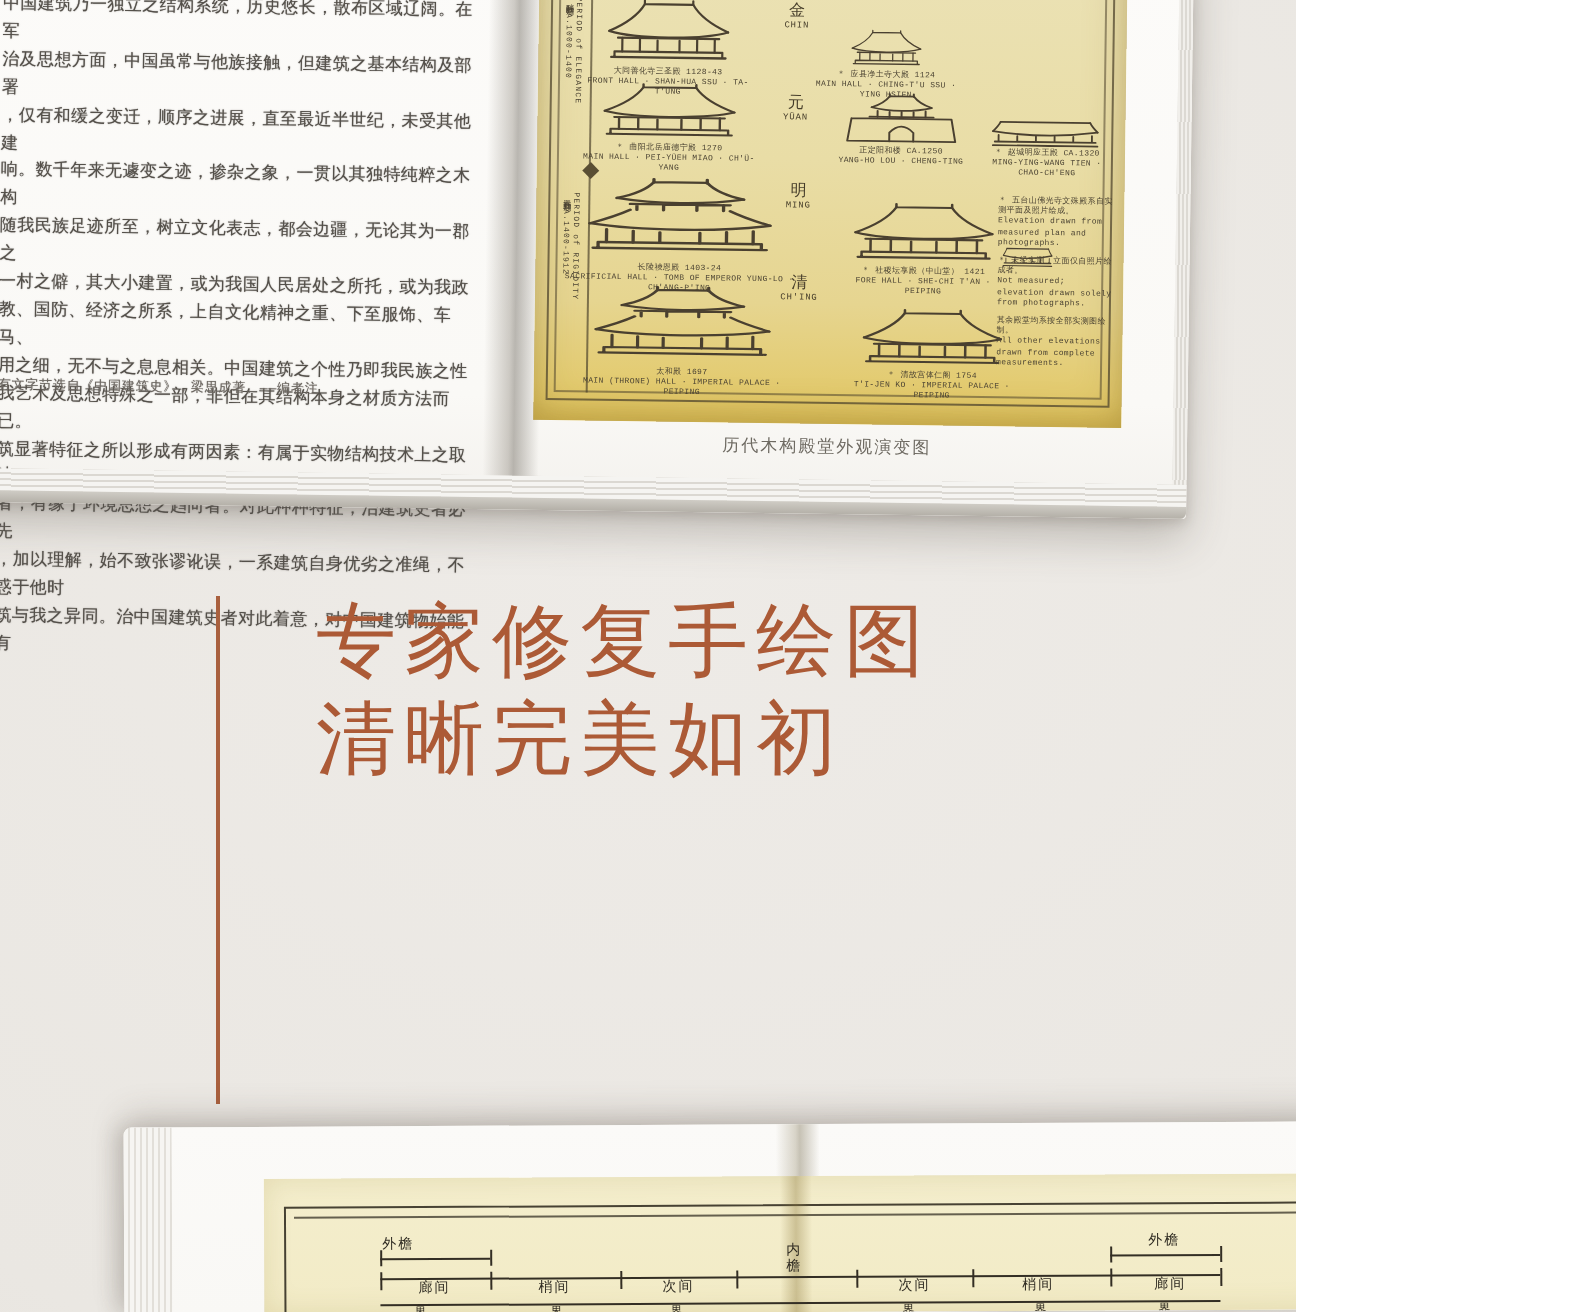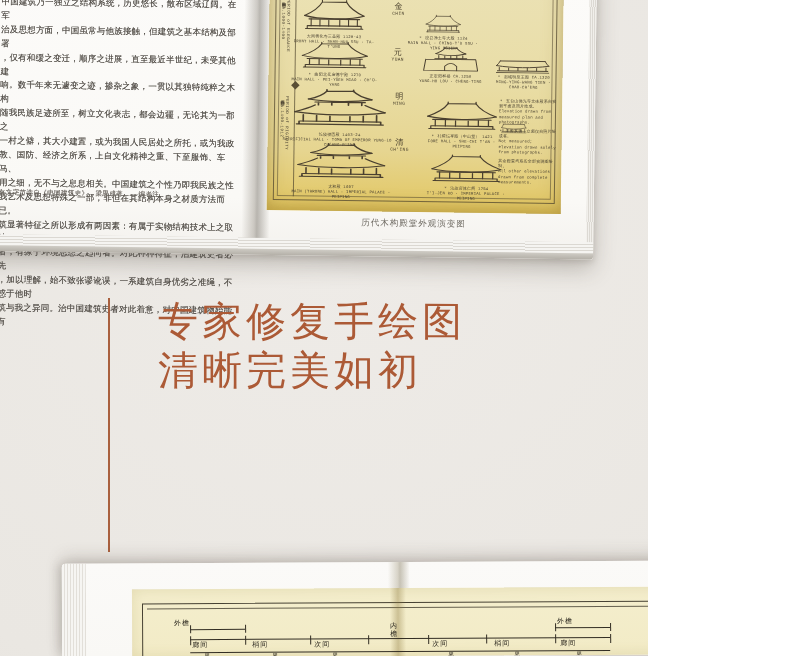--- a/index.html
+++ b/index.html
@@ -99,21 +99,21 @@
     position:absolute;left:70px;top:26px;width:531px;height:68px;
     background:linear-gradient(180deg,#f4eecd 0%,#f2ebc6 100%);
     box-shadow:inset 0 0 14px rgba(150,125,50,.18);
   }
   .bb-page-fold{position:absolute;left:258px;top:0;width:16px;height:68px;
     background:linear-gradient(90deg,rgba(140,120,60,0),rgba(140,120,60,.38) 50%,rgba(140,120,60,0));}
   .plan-frame{position:absolute;left:10px;right:5px;top:14px;bottom:-4px;border:1.4px solid rgba(40,35,25,.85);}
   .plan-frame-inner{position:absolute;left:15px;right:10px;top:19px;bottom:-4px;border-top:1px solid rgba(40,35,25,.7);}
   .dim-line{position:absolute;height:0;border-top:1px solid #332e24;}
   .dim-tick{position:absolute;width:1px;background:#332e24;}
-  .dim-label{position:absolute;font-size:7px;line-height:8px;color:#2f2b22;text-align:left;letter-spacing:1px;white-space:pre-line;}
+  .dim-label{position:absolute;font-size:7px;line-height:8px;color:#2f2b22;text-align:center;letter-spacing:1px;white-space:pre-line;}
   .dim-label.small{font-size:6px;letter-spacing:0;}
 </style>
 </head>
 <body>
 
 <svg width="0" height="0" style="position:absolute" aria-hidden="true">
   <defs>
     <g id="t-hall1" fill="none" stroke="#4a4030" stroke-width="2" stroke-linecap="round">
       <path d="M38,6 h44 M38,3 v3 M82,3 v3"></path>
       <path d="M38,6 C32,16 20,24 6,30 M82,6 C88,16 100,24 114,30"></path>

